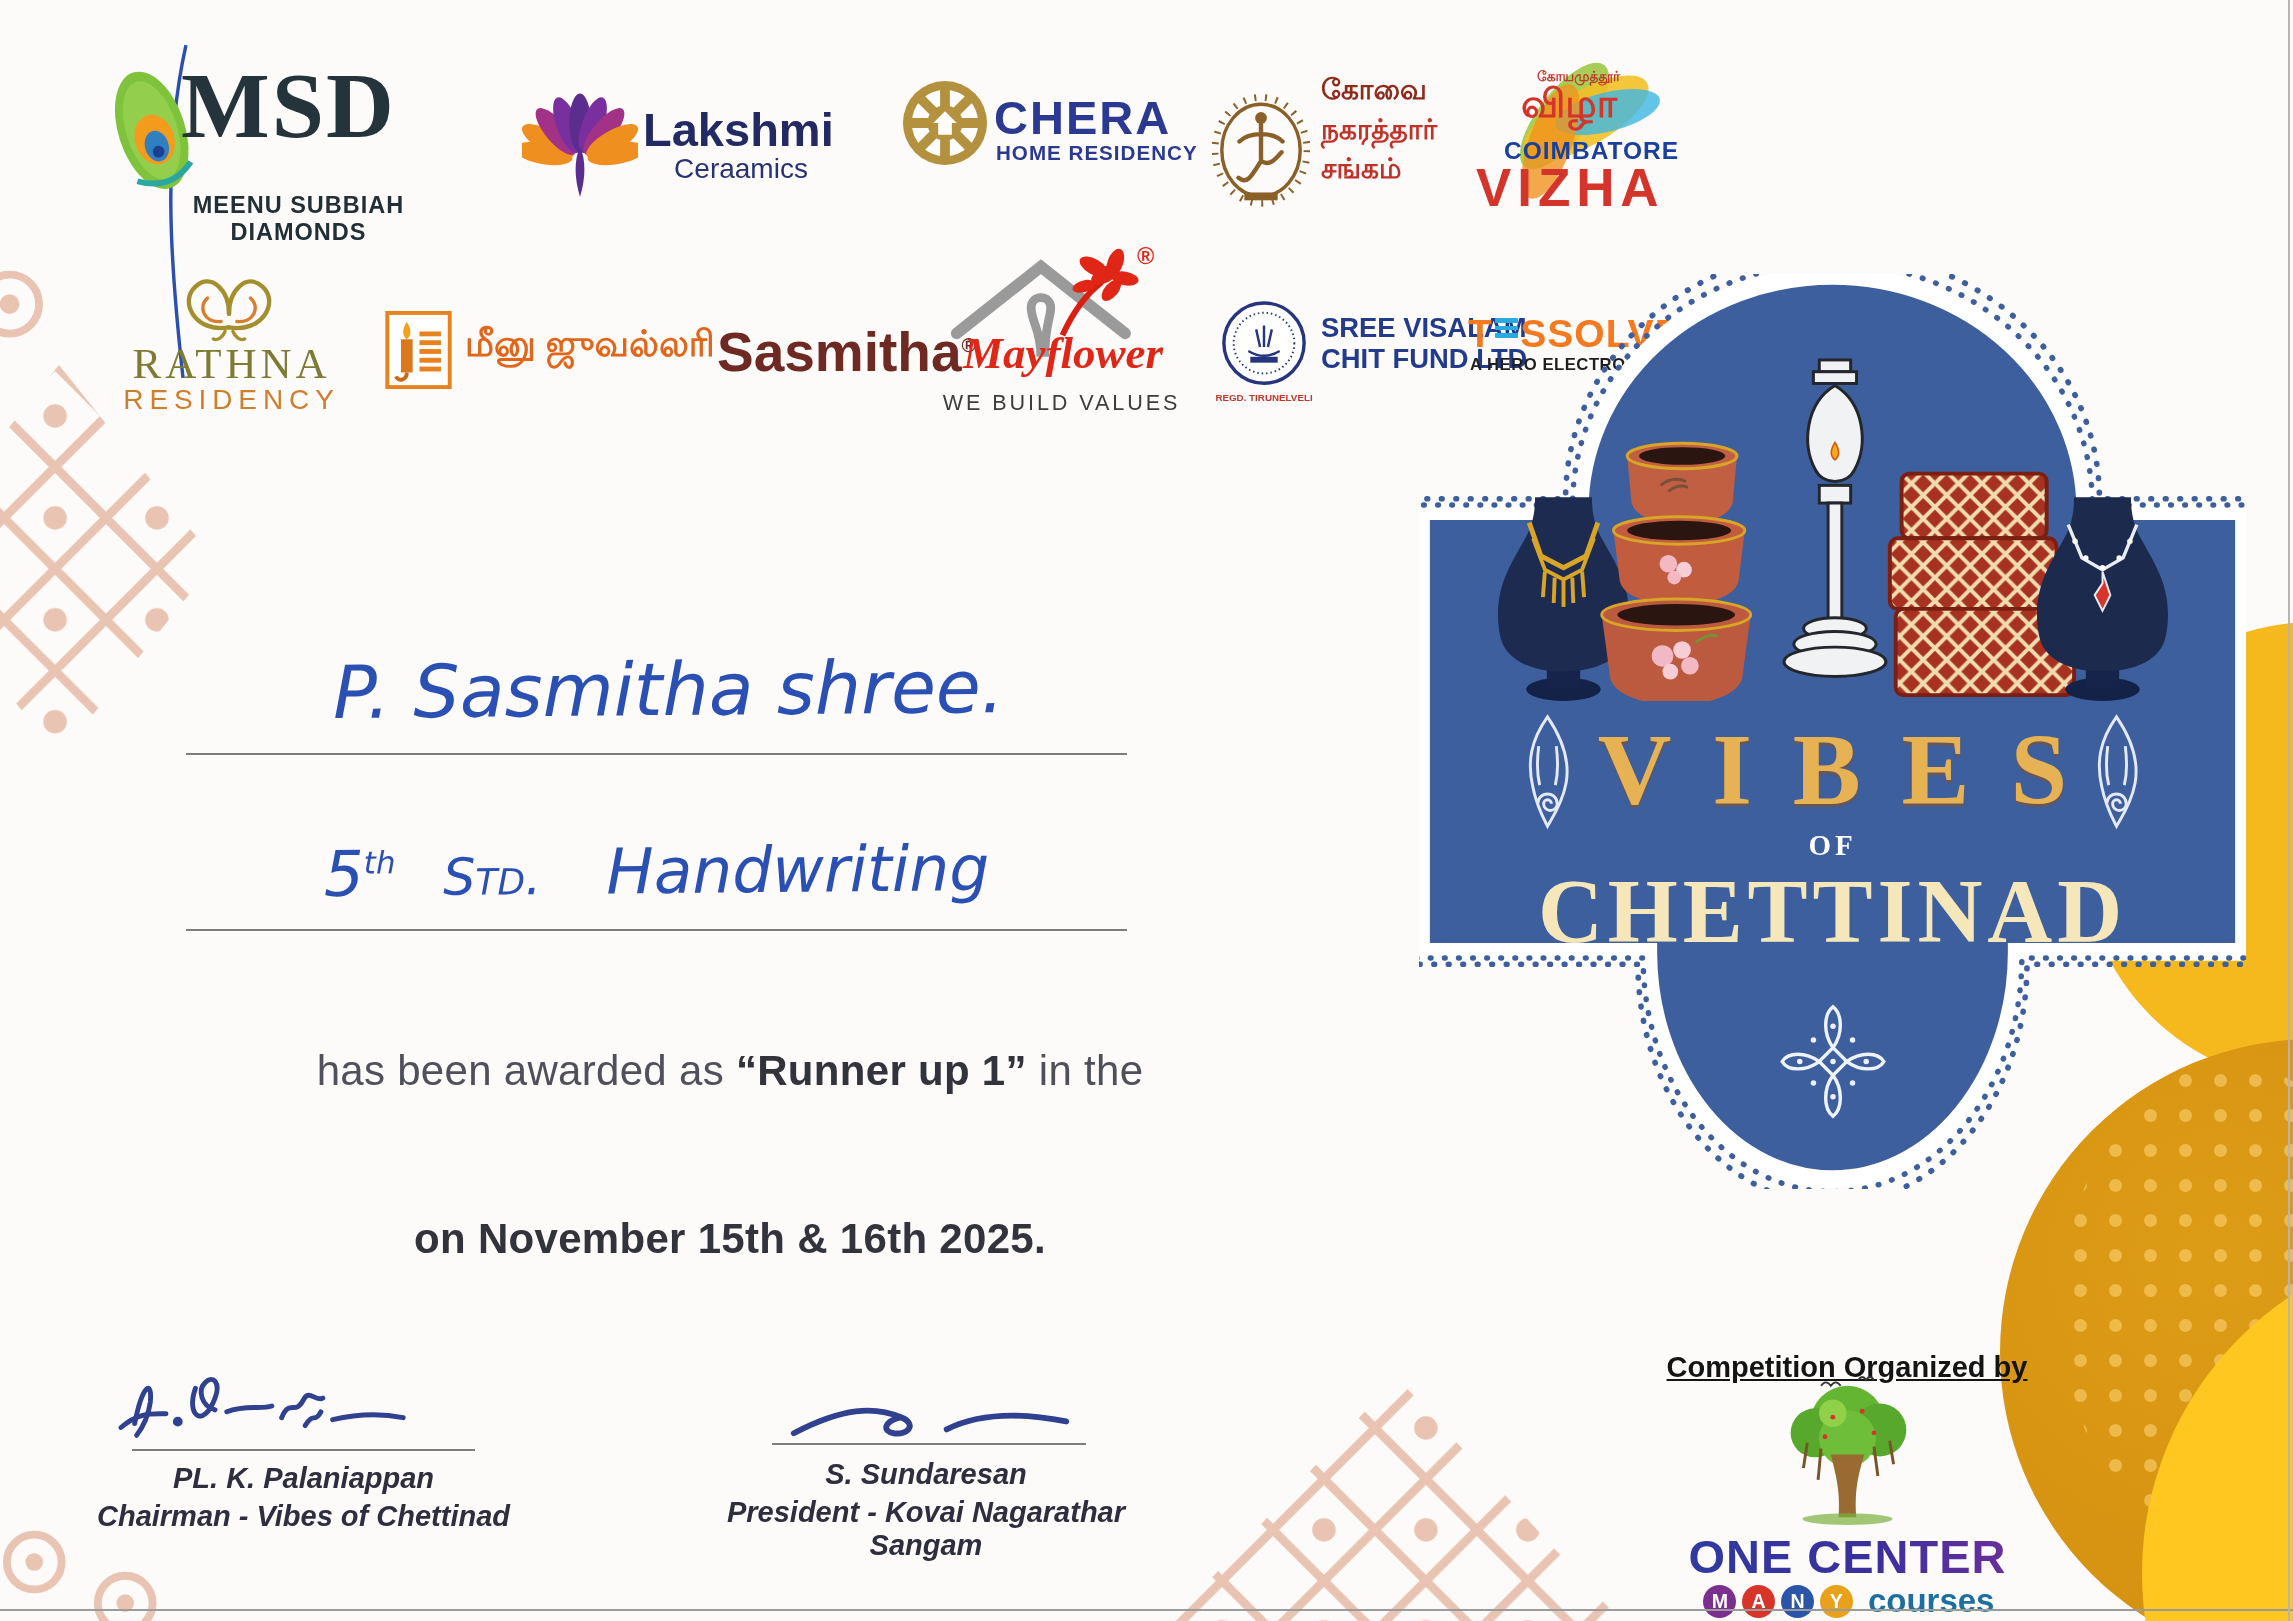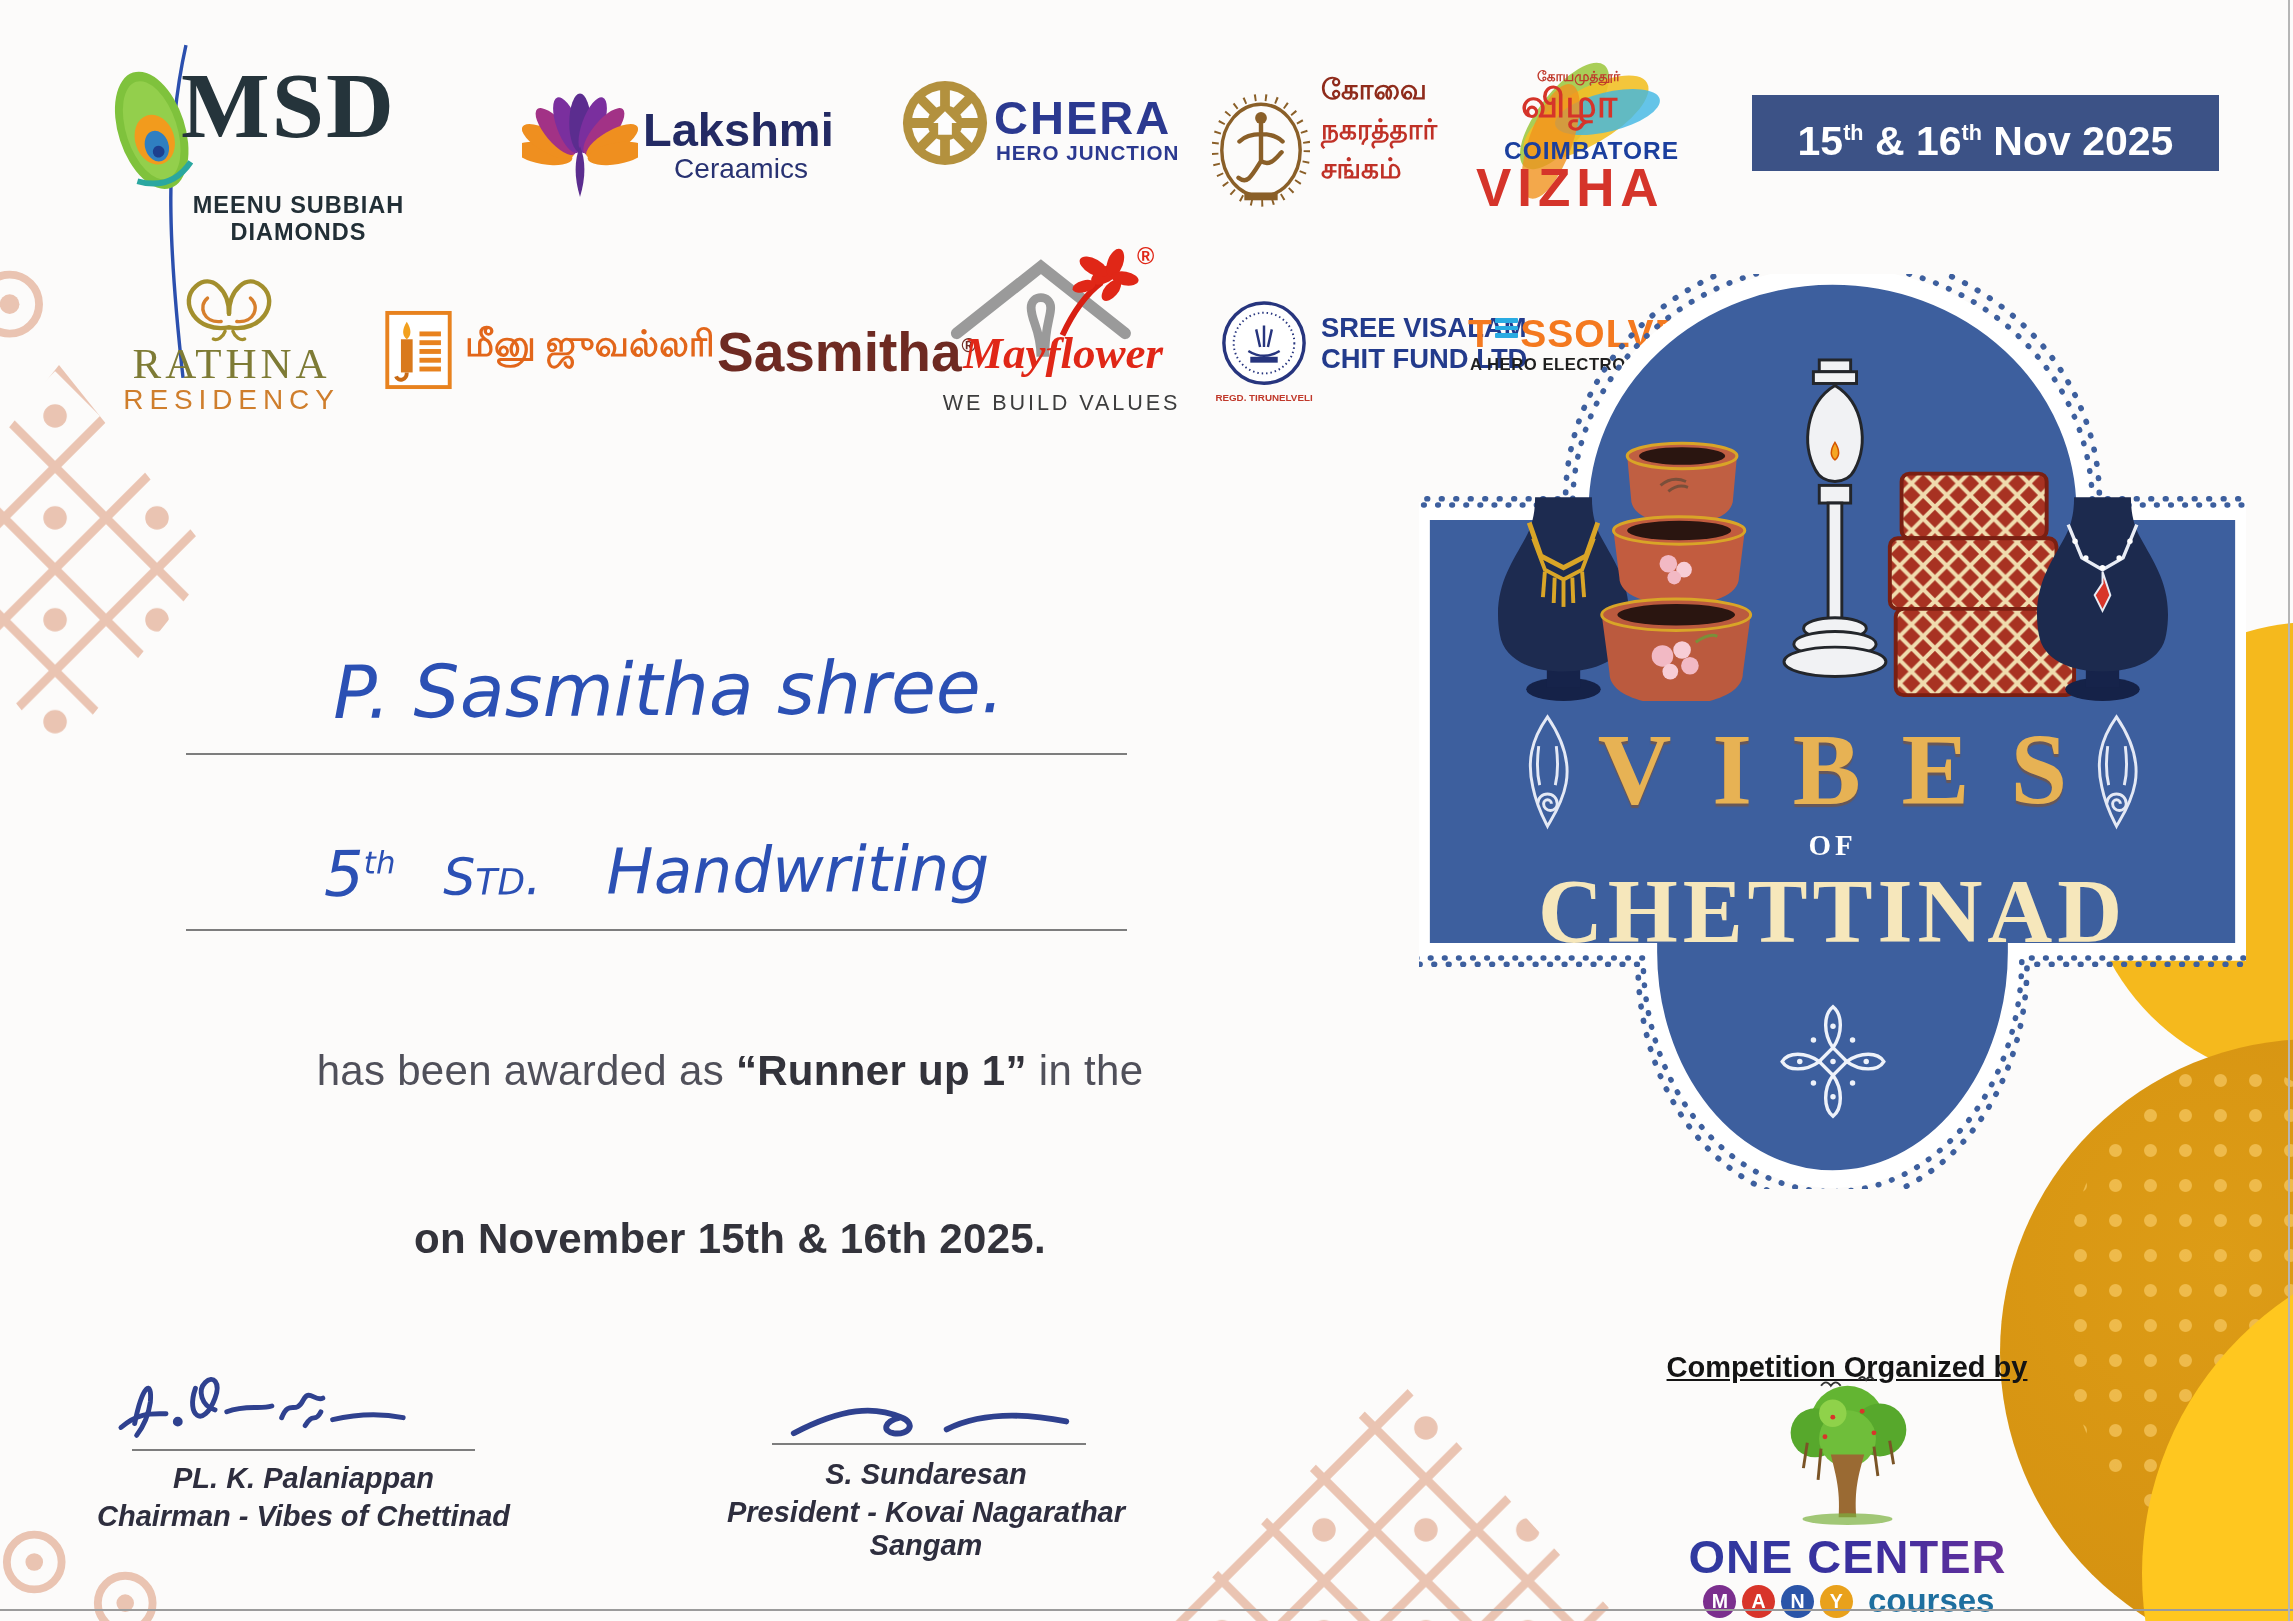--- a/index.html
+++ b/index.html
@@ -101,21 +101,21 @@
       <line x1="46" y1="6" x2="46" y2="86"></line>
       <line x1="6" y1="46" x2="86" y2="46"></line>
       <line x1="18" y1="18" x2="74" y2="74"></line>
       <line x1="74" y1="18" x2="18" y2="74"></line>
     </g>
     <circle cx="46" cy="46" r="18" fill="#b3913e"></circle>
     <polygon points="46,34 58,46 34,46" fill="#fdfdfd"></polygon>
     <rect x="39" y="46" width="14" height="12" fill="#fdfdfd"></rect>
   </svg>
   <div class="abs" style="left:994px;top:90px;font-size:47px;font-weight:800;color:#2b3990;letter-spacing:2px;">CHERA</div>
-  <div class="abs" style="left:996px;top:141px;font-size:20.6px;font-weight:700;color:#2b3990;letter-spacing:1px;">HERO JUNCTION</div>
+  <div class="abs" style="left:996px;top:141px;font-size:20.6px;font-weight:700;color:#2b3990;letter-spacing:1px;">HOME RESIDENCY</div>
 
   <svg class="abs" style="left:1212px;top:67px;" width="98" height="149" viewBox="0 0 100 152">
     <ellipse cx="50" cy="85" rx="47" ry="54" fill="none" stroke="#8a5f28" stroke-width="7" stroke-dasharray="2 9"></ellipse>
     <ellipse cx="50" cy="85" rx="40" ry="47" fill="none" stroke="#8a5f28" stroke-width="3.5"></ellipse>
     <circle cx="50" cy="52" r="6" fill="#8a5f28"></circle>
     <path d="M50,58 L50,96 M28,76 C38,66 62,66 72,76 M50,96 C40,112 36,120 27,113 M50,96 C60,102 66,92 71,87" fill="none" stroke="#8a5f28" stroke-width="4.5" stroke-linecap="round"></path>
     <rect x="33" y="128" width="34" height="8" fill="#8a5f28"></rect>
   </svg>
   <div class="abs" style="left:1321px;top:74px;font-size:28px;font-weight:700;color:#8f2b1b;">கோவை</div>
   <div class="abs" style="left:1321px;top:114px;font-size:28px;font-weight:700;color:#c03127;">நகரத்தார்</div>
@@ -125,24 +125,20 @@
     <ellipse cx="118" cy="62" rx="66" ry="26" transform="rotate(-52 118 62)" fill="#9ac53a" opacity=".85"></ellipse>
     <ellipse cx="140" cy="64" rx="72" ry="28" transform="rotate(-30 140 64)" fill="#f2c027" opacity=".9"></ellipse>
     <ellipse cx="162" cy="58" rx="55" ry="20" transform="rotate(-14 162 58)" fill="#3db6e4" opacity=".8"></ellipse>
     <ellipse cx="104" cy="88" rx="62" ry="22" transform="rotate(-70 104 88)" fill="#f0941f" opacity=".8"></ellipse>
   </svg>
   <div class="abs" style="left:1537px;top:69px;font-size:13.7px;font-weight:700;color:#c0392b;">கோயமுத்தூர்</div>
   <div class="abs" style="left:1521px;top:82px;font-size:39px;font-weight:700;color:#d5342a;">விழா</div>
   <div class="abs" style="left:1504px;top:137px;font-size:24.5px;font-weight:700;color:#1b3f9e;letter-spacing:1px;">COIMBATORE</div>
   <div class="abs" style="left:1476px;top:157px;font-size:53px;font-weight:800;color:#d5342a;letter-spacing:5.9px;">VIZHA</div>
 
-  <div class="abs ctr" style="left:1752px;top:95px;width:467px;height:76px;background:#3c5286;color:#fff;
-              font-size:41px;line-height:76px;font-weight:600;">
-    <span>15</span><sup style="font-size:21.6px;">th</sup><span> &amp; </span><span>16</span><sup style="font-size:21.6px;">th</sup><span> Nov 2025</span>
-  </div>
 
   <svg class="abs" style="left:174px;top:257px;" width="110" height="86" viewBox="0 0 112 88">
     <g fill="none" stroke-linecap="round">
       <path d="M56,72 C22,78 4,46 22,30 C38,16 56,34 56,58" stroke="#a38f2d" stroke-width="4.5"></path>
       <path d="M56,72 C90,78 108,46 90,30 C74,16 56,34 56,58" stroke="#a38f2d" stroke-width="4.5"></path>
       <path d="M48,66 C30,68 24,50 34,42" stroke="#d77f2c" stroke-width="3.5"></path>
       <path d="M64,66 C82,68 88,50 78,42" stroke="#d77f2c" stroke-width="3.5"></path>
       <path d="M52,76 C50,82 44,86 40,84 M60,76 C62,82 68,86 72,84" stroke="#a38f2d" stroke-width="3.5"></path>
     </g>
   </svg>

